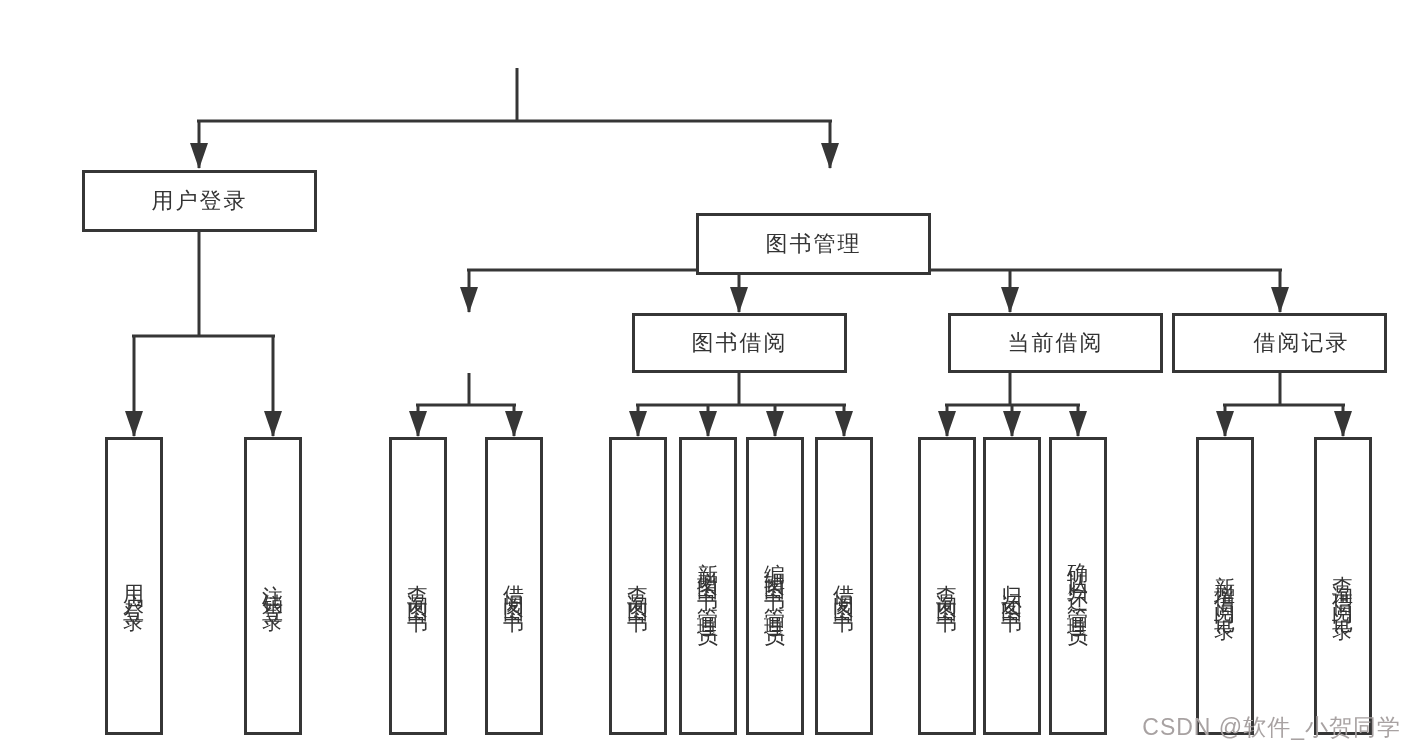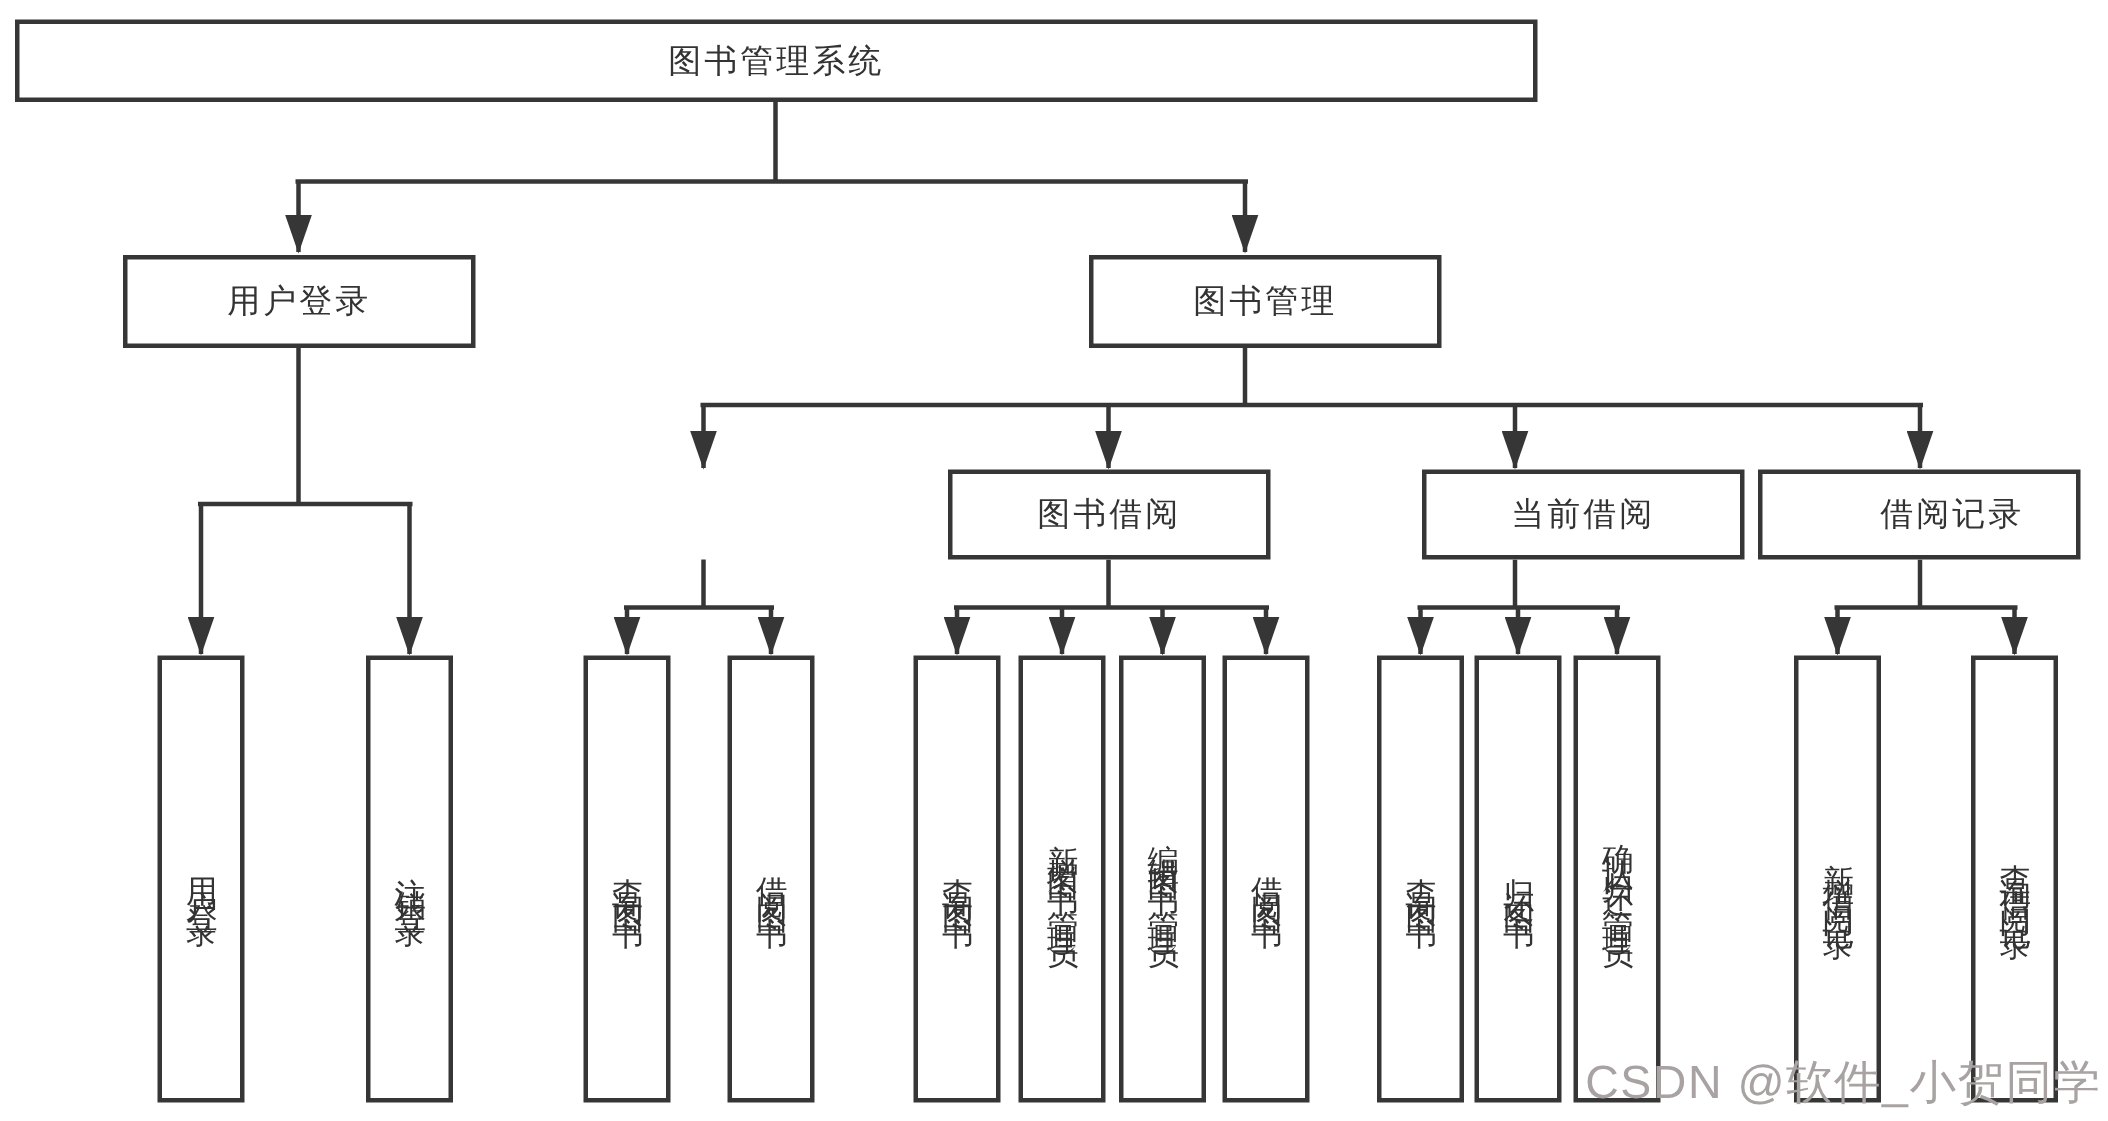--- a/index.html
+++ b/index.html
@@ -36,21 +36,21 @@
     text-orientation:mixed;
     font-size:21px;
     letter-spacing:9px;
     line-height:1;
     white-space:nowrap;
   }
   .watermark{
     position:absolute;
     right:4px;bottom:4px;
     z-index:2;
-    font-size:31px;
+    font-size:23px;
     color:#a8a2a2;
     letter-spacing:1px;
     white-space:nowrap;
   }
 </style>
 </head>
 <body>
 
 <div class="canvas">
 
@@ -94,28 +94,25 @@
       <line x1="775" y1="405" x2="775" y2="436" marker-end="url(#arw)"></line>
       <line x1="844" y1="405" x2="844" y2="436" marker-end="url(#arw)"></line>
       <line x1="947" y1="405" x2="947" y2="436" marker-end="url(#arw)"></line>
       <line x1="1012" y1="405" x2="1012" y2="436" marker-end="url(#arw)"></line>
       <line x1="1078" y1="405" x2="1078" y2="436" marker-end="url(#arw)"></line>
       <line x1="1225" y1="405" x2="1225" y2="436" marker-end="url(#arw)"></line>
       <line x1="1343" y1="405" x2="1343" y2="436" marker-end="url(#arw)"></line>
     </g>
   </svg>
 
-  <div class="node node-h node-root">
-    <span>图书管理系统</span>
-  </div>
 
   <div class="node node-h node-l2" style="left:82px;">
     <span>用户登录</span>
   </div>
-  <div class="node node-h node-l2" style="left:726px;">
+  <div class="node node-h node-l2" style="left:696px;margin-top:43px;">
     <span>图书管理</span>
   </div>
 
   <div class="node node-h node-l3" style="left:632px;justify-content:center;">
     <span>图书借阅</span>
   </div>
   <div class="node node-h node-l3" style="left:948px;text-align:right;">
     <span>当前借阅</span>
   </div>
   <div class="node node-h node-l3" style="left:1172px;padding-left:44px;">

